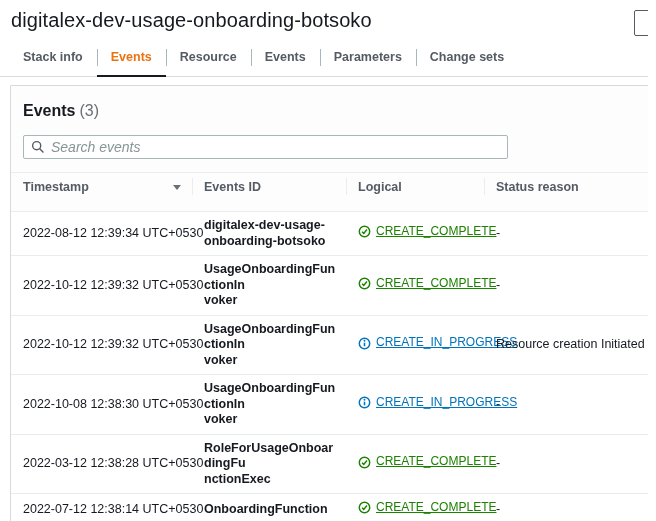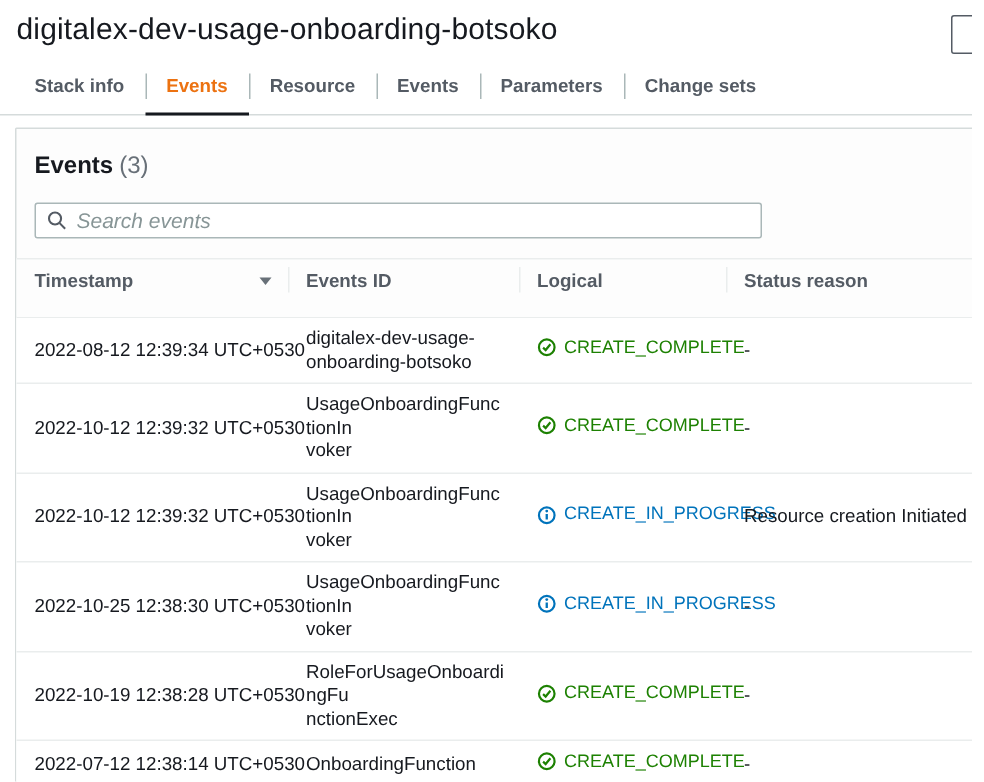--- a/index.html
+++ b/index.html
@@ -82,24 +82,24 @@
   }
   .th-flex { display: flex; align-items: center; justify-content: space-between; }
   .sort-icon { color: #687078; width: 10px; height: 10px; flex: 0 0 auto; margin-left: 6px; }
 
   .evt-table td {
     font-size: 12.5px; color: #16191f; vertical-align: middle;
     padding: 6px 10px 6px 12px; line-height: 15.5px;
     border-bottom: 1px solid #eaeded; background: #ffffff;
   }
   td.c-ts { white-space: nowrap; }
-  td.c-lid { white-space: pre-line; word-break: break-all; }
+  td.c-lid { white-space: pre-line; word-break: break-all; font-weight: bold; }
   td.c-st { white-space: nowrap; }
 
-  .status { display: inline-flex; align-items: center; gap: 5px; font-size: 12px; }
+  .status { display: inline-flex; align-items: center; gap: 5px; font-size: 12px; text-decoration: underline; }
   .status .ic { width: 13px; height: 13px; flex: 0 0 auto; }
   .status-complete { color: #1d8102; }
   .status-progress { color: #0073bb; }
 </style>
 </head>
 <body>
 
 <div class="app">
 
   <div class="page-header">
@@ -199,39 +199,39 @@
           <line x1="8" y1="7" x2="8" y2="11.4" stroke="currentColor" stroke-width="1.9"></line>
           <circle cx="8" cy="4.6" r="1.15" fill="currentColor"></circle>
         </svg>
         <span>CREATE_IN_PROGRESS</span>
       </span>
     </td>
     <td class="c-sr">Resource creation Initiated</td>
   </tr>
 
   <tr>
-    <td class="c-ts">2022-10-25 12:38:30 UTC+0530</td>
+    <td class="c-ts">2022-10-08 12:38:30 UTC+0530</td>
     <td class="c-lid">UsageOnboardingFunctionIn
 voker</td>
     <td class="c-st">
       <span class="status status-progress">
 
         <svg class="ic" viewBox="0 0 16 16">
           <circle cx="8" cy="8" r="6.4" fill="none" stroke="currentColor" stroke-width="1.8"></circle>
           <line x1="8" y1="7" x2="8" y2="11.4" stroke="currentColor" stroke-width="1.9"></line>
           <circle cx="8" cy="4.6" r="1.15" fill="currentColor"></circle>
         </svg>
         <span>CREATE_IN_PROGRESS</span>
       </span>
     </td>
     <td class="c-sr">-</td>
   </tr>
 
   <tr>
-    <td class="c-ts">2022-10-19 12:38:28 UTC+0530</td>
+    <td class="c-ts">2022-03-12 12:38:28 UTC+0530</td>
     <td class="c-lid">RoleForUsageOnboardingFu
 nctionExec</td>
     <td class="c-st">
       <span class="status status-complete">
         <svg class="ic" viewBox="0 0 16 16">
           <circle cx="8" cy="8" r="6.4" fill="none" stroke="currentColor" stroke-width="1.8"></circle>
           <path d="M5 8.3 L7.1 10.3 L11 5.6" fill="none" stroke="currentColor" stroke-width="1.8"></path>
         </svg>
 
         <span>CREATE_COMPLETE</span>

